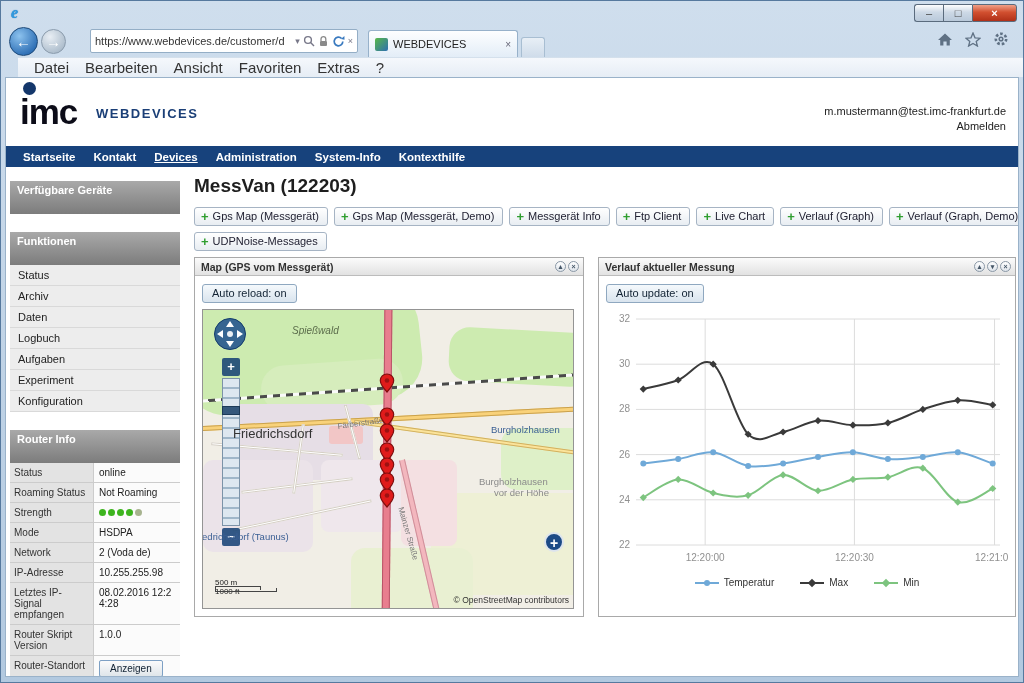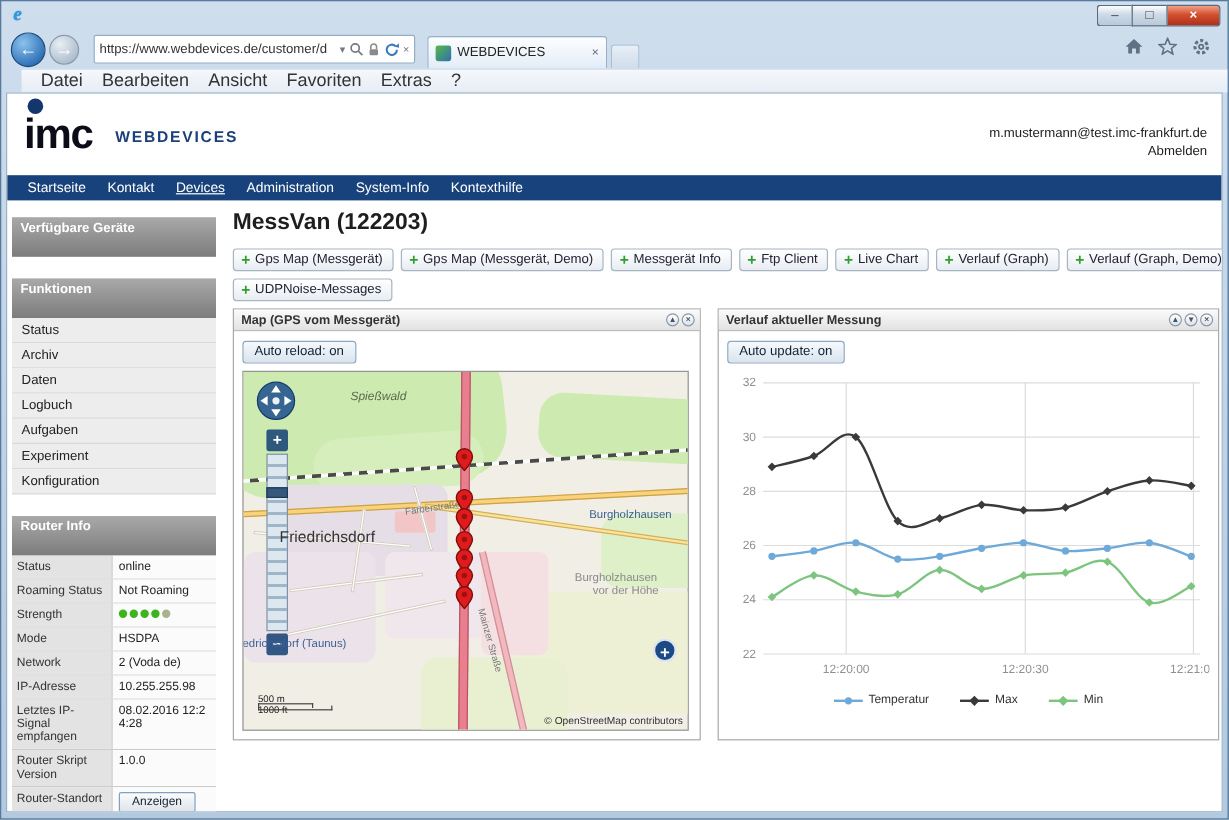--- a/index.html
+++ b/index.html
@@ -10,21 +10,21 @@
   .titlebar { height:24px; position:relative; display:flex; align-items:center; padding:0 6px; }
   .ie-logo { font:italic bold 16px "Liberation Serif", serif; color:#2f9ae0; text-shadow:0 0 1px #1c6fb0; margin-left:4px; }
   .caption-btns { position:absolute; right:6px; top:3px; display:flex; }
   .cap-btn { width:29px; height:18px; border:1px solid #5a6b7d; border-right-width:0; background:linear-gradient(#fdfeff,#cdd9e6 45%,#b9c9da); color:#444; font-size:11px; line-height:16px; text-align:center; }
   .cap-btn:first-child { border-radius:3px 0 0 3px; }
   .cap-btn.close { width:45px; border-right-width:1px; border-radius:0 3px 3px 0; background:linear-gradient(#f0a088,#d25030 45%,#b03018); color:#fff; font-weight:bold; }
 
   .toolbar { height:32px; display:flex; align-items:center; padding:0 8px; }
   .nav-circle { width:29px; height:29px; border-radius:50%; border:1px solid #1d4a7a; background:radial-gradient(circle at 35% 30%,#8cc2ee,#2e6fb5 75%); color:#fff; font-size:15px; line-height:27px; text-align:center; flex:none; }
   .nav-circle.fwd { width:25px; height:25px; line-height:23px; margin-left:3px; background:radial-gradient(circle at 35% 30%,#e8eef4,#aebecd 75%); border-color:#8a9bac; color:#fff; }
-  .addressbar { margin-left:12px; width:268px; height:24px; background:#fff; border:1px solid #94aec6; border-radius:2px; display:flex; align-items:center; padding:0 4px; font-size:11px; }
+  .addressbar { margin-left:24px; width:268px; height:24px; background:#fff; border:1px solid #94aec6; border-radius:2px; display:flex; align-items:center; padding:0 4px; font-size:11px; }
   .addr-url { flex:1; color:#333; white-space:nowrap; overflow:hidden; }
   .addr-ic { margin-left:3px; color:#778; font-size:9px; flex:none; display:inline-flex; align-items:center; }
   .tab { margin-left:10px; align-self:flex-end; width:150px; height:27px; background:linear-gradient(#fdfeff,#e3edf7); border:1px solid #97b1ca; border-bottom:none; border-radius:3px 3px 0 0; display:flex; align-items:center; gap:5px; padding:0 6px; font-size:11px; color:#222; }
   .favicon { width:13px; height:13px; border-radius:2px; background:linear-gradient(135deg,#57b847,#2e6fb0); flex:none; }
   .tab-close { margin-left:auto; color:#667; font-size:10px; }
   .tab-stub { align-self:flex-end; width:24px; height:20px; margin-left:3px; background:linear-gradient(#e8eff6,#cfdcea); border:1px solid #a8bed2; border-bottom:none; border-radius:3px 3px 0 0; }
   .tb-right { margin-left:auto; display:flex; align-items:center; gap:12px; padding-right:6px; }
 
   .menubar { height:20px; background:linear-gradient(#f5f8fc,#e6edf5); border-top:1px solid #d4e0ec; display:flex; align-items:center; padding-left:8px; font-size:15px; color:#333;margin-left:17px; }
   .menu-item { padding:2px 8px; }
@@ -32,21 +32,21 @@
   
   .client { position:absolute; left:4px; right:4px; top:76px; bottom:5px; background:#fff; overflow:hidden; border:1px solid #9ab2c9; }
   .page-header { height:68px; position:relative; }
   .logo { position:absolute; left:14px; top:4px; }
   .logo-dot { display:block; width:13px; height:13px; border-radius:50%; background:#14376b; margin-left:3px; margin-bottom:0; }
   .logo-text { font-size:35px; font-weight:bold; color:#0c0c18; line-height:0.95; letter-spacing:-1px; }
   .brand { position:absolute; left:90px; top:28px; font-size:13px; font-weight:bold; letter-spacing:1.5px; color:#1b3f77; }
   .user-block { position:absolute; right:12px; top:26px; text-align:right; font-size:11px; color:#222; line-height:15px; }
 
   .mainnav { height:21px; background:#17427c; display:flex; align-items:center; padding-left:8px; }
-  .nav-item { color:#fff; font-size:11.5px; font-weight:normal; padding:0 9px; }
+  .nav-item { color:#fff; font-size:11.5px; font-weight:bold; padding:0 9px; }
   .nav-item.active { text-decoration:underline; }
 
   .content { display:flex; height:522px; }
   .sidebar { width:170px; flex:none; margin-left:4px; padding-top:14px; overflow:hidden; }
   .sec-header { height:33px; background:linear-gradient(#a9a9a9,#7c7c7c); color:#fff; font-size:11px; font-weight:bold; line-height:19px; padding-left:7px; }
   .side-item { height:21px; background:#ededed; border-bottom:1px solid #d9d9d9; display:flex; align-items:center; padding-left:8px; font-size:11px; color:#222; }
   .dev-dot { width:8px; height:8px; border-radius:50%; margin-right:6px; flex:none; }
   .side-gap { height:18px; }
   .r-row { display:flex; border-bottom:1px solid #ccc; }
   .r-label { width:84px; flex:none; background:#e3e3e3; font-size:10px; color:#333; padding:4px 4px; border-right:1px solid #ccc; }
@@ -365,21 +365,21 @@
 
                 <div class="m-scale">
                   <div>500 m</div>
                   <div class="m-bar1"></div>
                   <div class="m-bar2"></div>
                   <div>1000 ft</div>
                 </div>
                 <div class="m-attrib">© OpenStreetMap contributors</div>
               <span class="m-lbl lbl-area" style="left: 89px; top: 15px;">Spießwald</span>
                   <span class="m-lbl lbl-street" style="left: 134px; top: 112px; transform: rotate(-8deg); transform-origin: left top;">Färberstraße</span>
-                  <span class="m-lbl lbl-town" style="left: 30px; top: 130px;">Friedrichsdorf</span>
+                  <span class="m-lbl lbl-town" style="left: 30px; top: 116px;">Friedrichsdorf</span>
                   <span class="m-lbl lbl-link" style="left: 288px; top: 114px;">Burgholzhausen</span>
                   <span class="m-lbl lbl-area2" style="left: 276px; top: 166px;">Burgholzhausen</span>
                   <span class="m-lbl lbl-area2" style="left: 291px; top: 177px;">vor der Höhe</span>
                   <span class="m-lbl lbl-street" style="left: 202px; top: 196px; transform: rotate(74deg); transform-origin: left top;">Mainzer Straße</span>
                   <span class="m-lbl lbl-link" style="left: -12px; top: 221px;">Friedrichsdorf (Taunus)</span>
                   <div class="m-marker" style="left: 176px; top: 63px;"><svg width="16" height="20" viewBox="0 0 16 20">
                       <path d="M8 1 C11.8 1 14.7 3.9 14.7 7.6 C14.7 11.8 8 19 8 19 C8 19 1.3 11.8 1.3 7.6 C1.3 3.9 4.2 1 8 1 Z" fill="#e01b1b" stroke="#7e0e0e" stroke-width="1.2"></path>
                       <circle cx="8" cy="7.5" r="2.3" fill="#9c1212"></circle>
                     </svg></div>
                   <div class="m-marker" style="left: 176px; top: 97px;"><svg width="16" height="20" viewBox="0 0 16 20">

